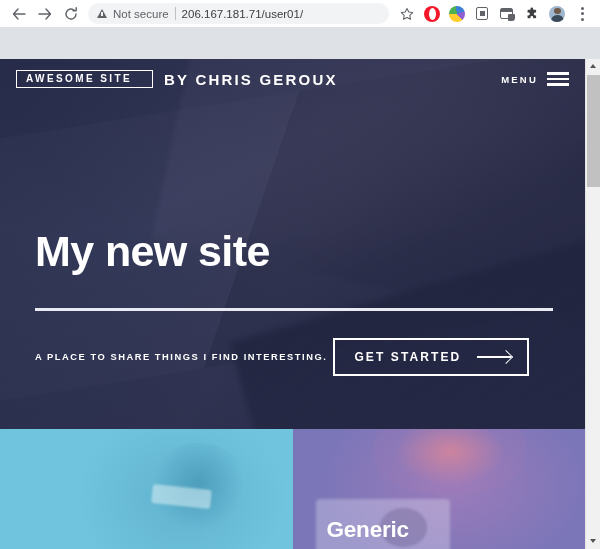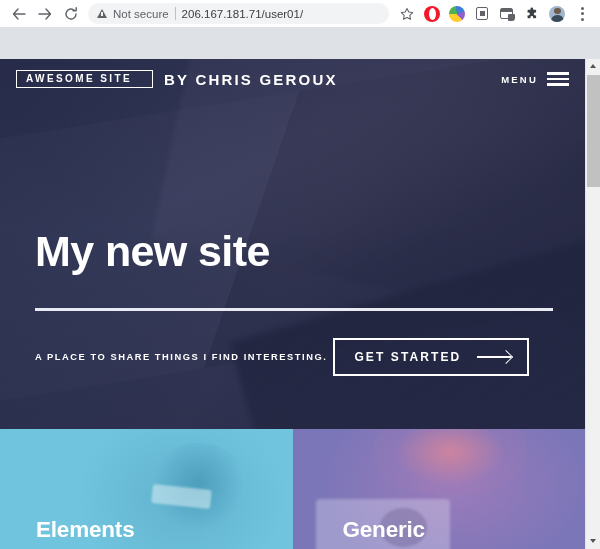--- a/index.html
+++ b/index.html
@@ -312,21 +312,21 @@
   .tile-generic .cam2 {
     position: absolute; left: 30%; top: 66%; width: 16%; height: 32%;
     border-radius: 50%; background: rgba(70,60,110,0.25);
     filter: blur(1px);
   }
   .tile-title {
     position: absolute; left: 36px; bottom: 6px;
     color: #ffffff; font-size: 22.5px; font-weight: bold; letter-spacing: -0.2px;
     z-index: 3;
   }
-  .tile-generic .tile-title { left: 50px; }
+  .tile-generic .tile-title { left: 34px; }
 
   
   .scrollbar {
     position: absolute; right: 0; top: 59px; width: 15px; height: 490px;
     background: #f1f1f1; border-left: 1px solid #e4e4e4;
   }
   .sb-btn { width: 15px; height: 15px; position: relative; }
   .sb-btn .tri {
     position: absolute; left: 4px; width: 0; height: 0;
     border-left: 3.5px solid transparent; border-right: 3.5px solid transparent;
@@ -440,21 +440,20 @@
               <span class="arrow"></span>
             </a>
           </div>
         </div>
       </section>
 
       <section class="tiles">
         <div class="tile tile-elements">
           <div class="fig"></div>
           <div class="fig2"></div>
-          <div class="tile-title">Elements</div>
         </div>
         <div class="tile tile-generic">
           <div class="hat"></div>
           <div class="cam"></div>
           <div class="cam2"></div>
           <div class="tile-title">Generic</div>
         </div>
       </section>
 
     </div>

